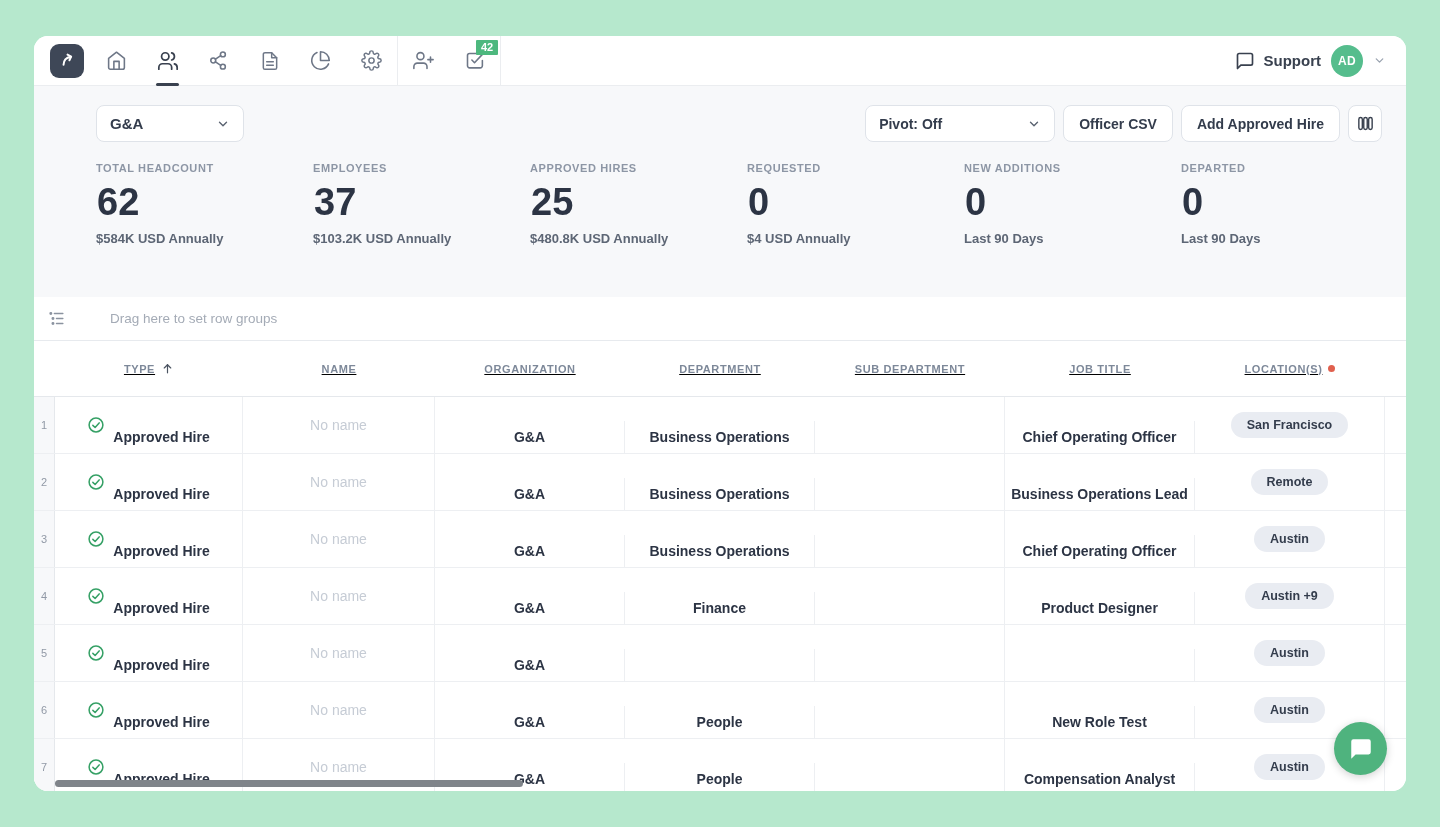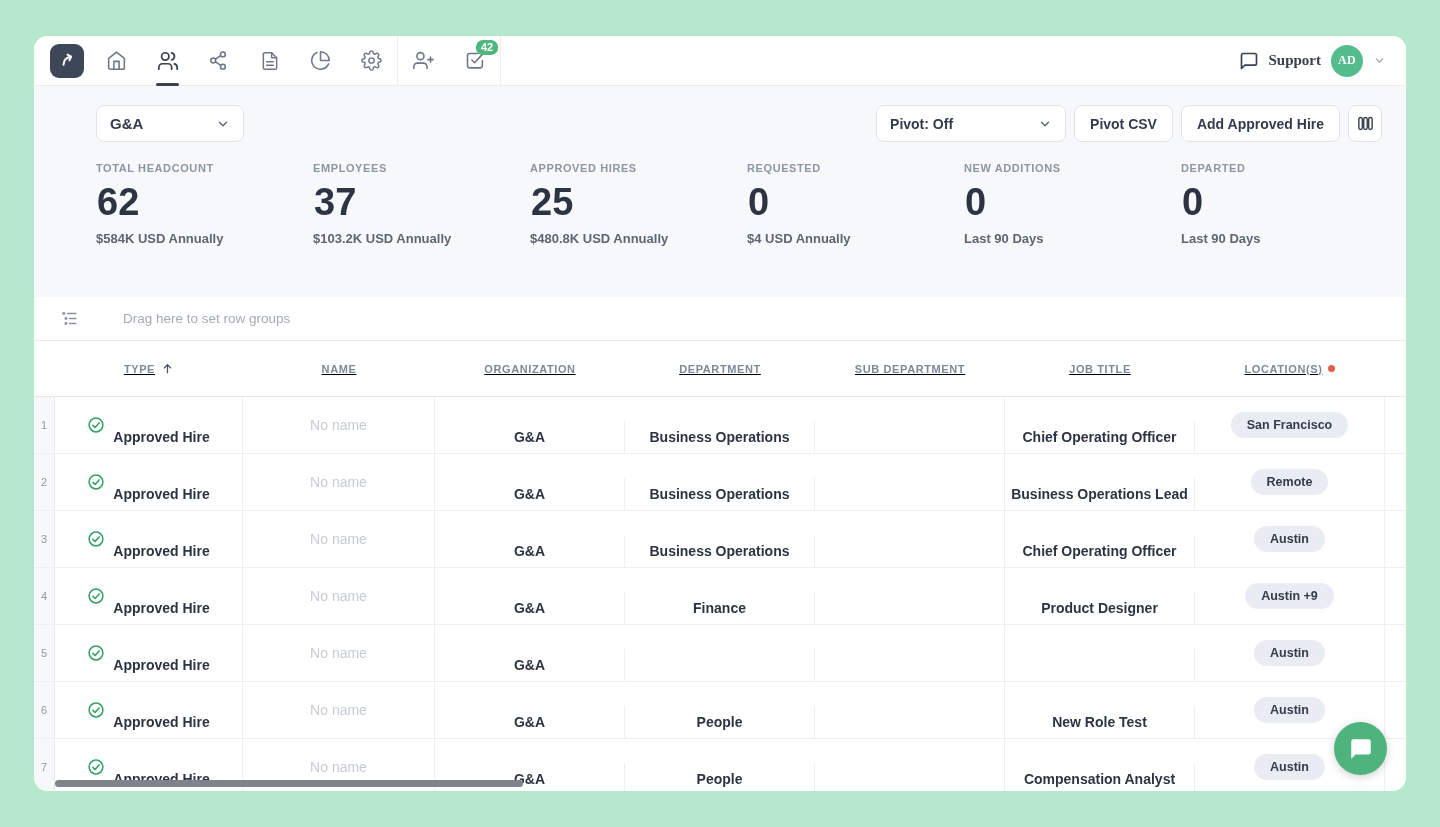--- a/index.html
+++ b/index.html
@@ -7,45 +7,45 @@
   body { background:#b6e8cd; font-family:"Liberation Sans", sans-serif; position:relative; overflow:hidden; }
   .card { position:absolute; left:34px; top:36px; width:1372px; height:755px; background:#fff; border-radius:14px; overflow:hidden; }
 
   
   .navbar { height:50px; background:#fff; border-bottom:1px solid #ebedf0; display:flex; align-items:center; padding:0 20px 0 16px; }
   .logo { width:34px; height:34px; border-radius:9px; background:#3e4757; color:#fff; display:flex; align-items:center; justify-content:center; margin-right:7px; flex:0 0 auto; }
   .navicon { width:51px; height:50px; display:flex; align-items:center; justify-content:center; color:#6e7787; position:relative; cursor:pointer; }
   .navicon.active { color:#39414f; }
   .navicon.active::after { content:""; position:absolute; bottom:0; left:14px; width:23px; height:3px; border-radius:2px; background:#39414f; }
   .navdivider { width:1px; height:50px; background:#ebedf0; }
-  .nav-right { margin-left:auto; display:flex; align-items:center; gap:10px;font-family:Liberation Serif, serif; }
+  .nav-right { margin-left:auto; display:flex; align-items:center; gap:10px; }
   .support { display:flex; align-items:center; gap:9px; color:#39414f; font-size:15px; font-weight:600; cursor:pointer; }
   .avatar { width:32px; height:32px; border-radius:50%; background:#55bd8d; color:#fff; font-size:12px; font-weight:700; display:flex; align-items:center; justify-content:center; letter-spacing:.3px; }
   .avatar-chev { color:#9aa3b0; display:flex; }
-  .badge { position:absolute; top:4px; left:27px; background:#4db87e; color:#fff; font-size:11px; font-weight:700; border-radius:7px; padding:1px 5px; line-height:13px; }
+  .badge { position:absolute; top:4px; left:27px; background:#4db87e; color:#fff; font-size:11px; font-weight:700; border-radius:1px; padding:1px 5px; line-height:13px; }
 
   
   .graybg { height:211px; background:#f7f8fa; }
   .toolbar { display:flex; align-items:center; padding:19px 24px 0 62px; }
   .select { height:37px; background:#fff; border:1px solid #dfe3e9; border-radius:8px; display:flex; align-items:center; justify-content:space-between; padding:0 13px; font-size:15px; font-weight:700; color:#333c4c; cursor:pointer; }
   .select .chev { color:#5b6472; display:flex; }
   .sel-org { width:148px; }
   .sel-pivot { width:190px; font-size:14px; }
   .btn { height:37px; background:#fff; border:1px solid #dfe3e9; border-radius:8px; display:flex; align-items:center; justify-content:center; padding:0 15px; font-size:14px; font-weight:700; color:#333c4c; cursor:pointer; }
   .btn-icon { width:34px; padding:0; color:#39414f; }
   .tb-right { margin-left:auto; display:flex; align-items:center; gap:8px; }
 
   .stats { display:flex; padding:20px 0 0 62px; }
   .stat { width:217px; }
   .stat-label { font-size:11px; font-weight:600; color:#8d96a5; letter-spacing:.6px; text-transform:uppercase; }
   .stat-value { font-size:38px; font-weight:700; color:#2c3444; margin:8px 1px 7px; line-height:1.1; }
   .stat-sub { font-size:13px; font-weight:600; color:#5d6675; }
 
   
-  .rowgroup { height:44px; background:#fff; border-bottom:1px solid #e7eaee; display:flex; align-items:center; padding-left:27px; }
+  .rowgroup { height:44px; background:#fff; border-bottom:1px solid #e7eaee; display:flex; align-items:center; padding-left:14px; }
   .rowgroup .rg-icon { color:#8b93a0; display:flex; }
   .rowgroup .rg-text { margin-left:45px; font-size:13.5px; color:#a4abb6; }
 
   
   .grid-cols { display:grid; grid-template-columns:21px 188px 192px 190px 190px 190px 190px 190px 1fr; }
   .thead { height:56px; border-bottom:1px solid #e5e8ec; background:#fff;text-decoration:underline; }
   .th { display:flex; align-items:center; justify-content:center; gap:6px; font-size:11px; font-weight:700; color:#7d8899; letter-spacing:.6px; text-transform:uppercase; cursor:pointer; }
   .sort-arrow { color:#4a5361; display:flex; }
   .reddot { width:7px; height:7px; border-radius:50%; background:#e0604e; display:inline-block; }
   .trow { height:57px; border-bottom:1px solid #edeff2; background:#fff; }
@@ -162,21 +162,21 @@
       </div>
       <div class="tb-right">
         <div class="select sel-pivot">
           <span>Pivot: Off</span>
           <span class="chev">
               <svg width="14" height="14" viewBox="0 0 24 24" fill="none" stroke="currentColor" stroke-width="2.4" stroke-linecap="round" stroke-linejoin="round">
                 <polyline points="6 9 12 15 18 9"></polyline>
               </svg>
             </span>
         </div>
-        <button class="btn">Pivot CSV</button>
+        <button class="btn">Officer CSV</button>
         <button class="btn">Add Approved Hire</button>
         <button class="btn btn-icon">
           <svg width="19" height="19" viewBox="0 0 24 24" fill="none" stroke="currentColor" stroke-width="1.8">
               <rect x="3.6" y="4.5" width="4.4" height="15" rx="2.2"></rect>
               <rect x="9.8" y="4.5" width="4.4" height="15" rx="2.2"></rect>
               <rect x="16" y="4.5" width="4.4" height="15" rx="2.2"></rect>
             </svg>
         </button>
       </div>
     </div>

